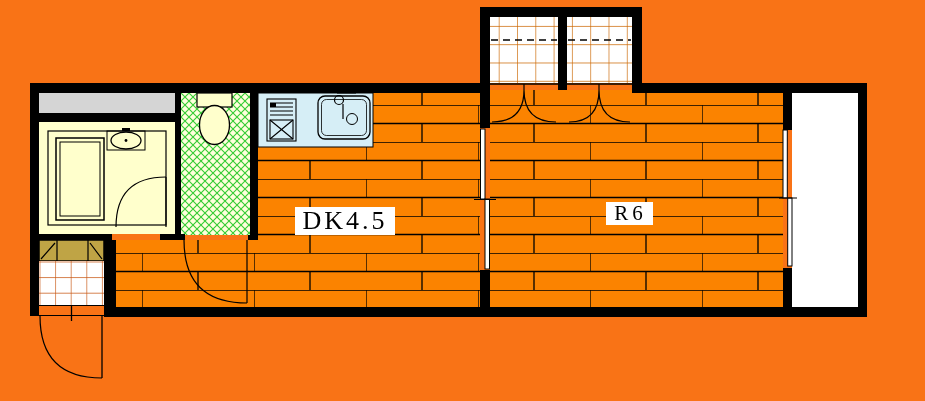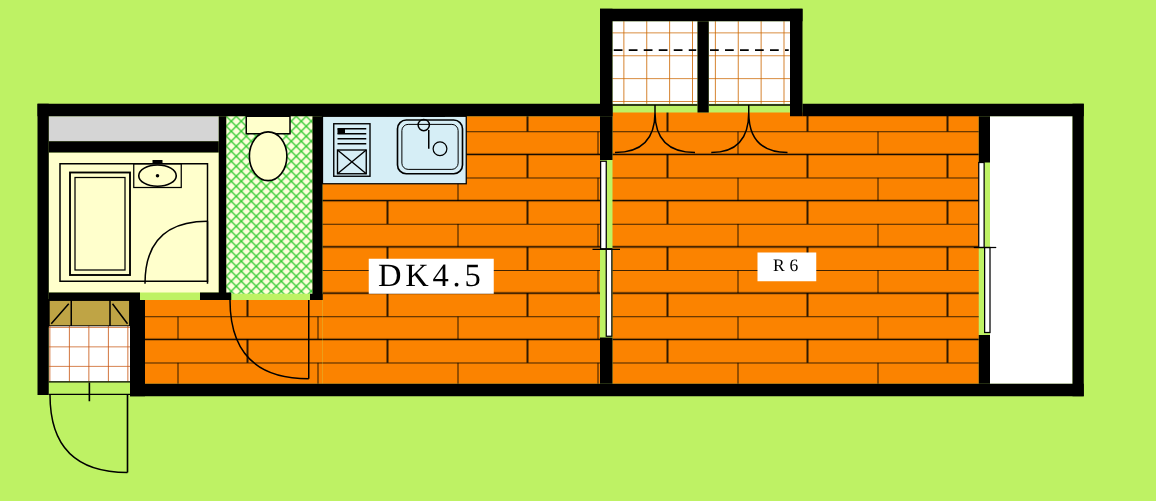--- a/index.html
+++ b/index.html
@@ -1,27 +1,27 @@
 <!DOCTYPE html>
 <html><head>
 <meta charset="utf-8">
 <style>
   html,body { margin:0; padding:0; background:#ffffff; }
   .stage {
-    position:relative; width:925px; height:401px; background:#bef264;
+    position:relative; width:925px; height:401px; background:#f97316;
     font-family:"Liberation Serif","DejaVu Serif",serif; overflow:hidden;
   }
   .stage svg { position:absolute; left:0; top:0; }
   .room-label {
     position:absolute; background:#ffffff; color:#000000;
     display:flex; align-items:center; justify-content:center;
     font-family:"Liberation Serif","DejaVu Serif",serif;
   }
   .room-label.dk { left:295px; top:207px; width:100px; height:28px; font-size:26px; letter-spacing:3px; }
-  .room-label.r6 { left:606px; top:202px; width:47px; height:23px; font-size:14px; letter-spacing:4px; padding-left:2px; box-sizing:border-box; }
+  .room-label.r6 { left:606px; top:202px; width:47px; height:23px; font-size:21px; letter-spacing:4px; padding-left:2px; box-sizing:border-box; }
 </style>
 </head>
 <body>
 
 <div class="stage">
 
 <svg width="925" height="401" viewBox="0 0 925 401" xmlns="http://www.w3.org/2000/svg">
   <defs>
     <pattern id="brick" patternUnits="userSpaceOnUse" x="30" y="68" width="112" height="37">
       <rect width="112" height="37" fill="#FB8300"></rect>

